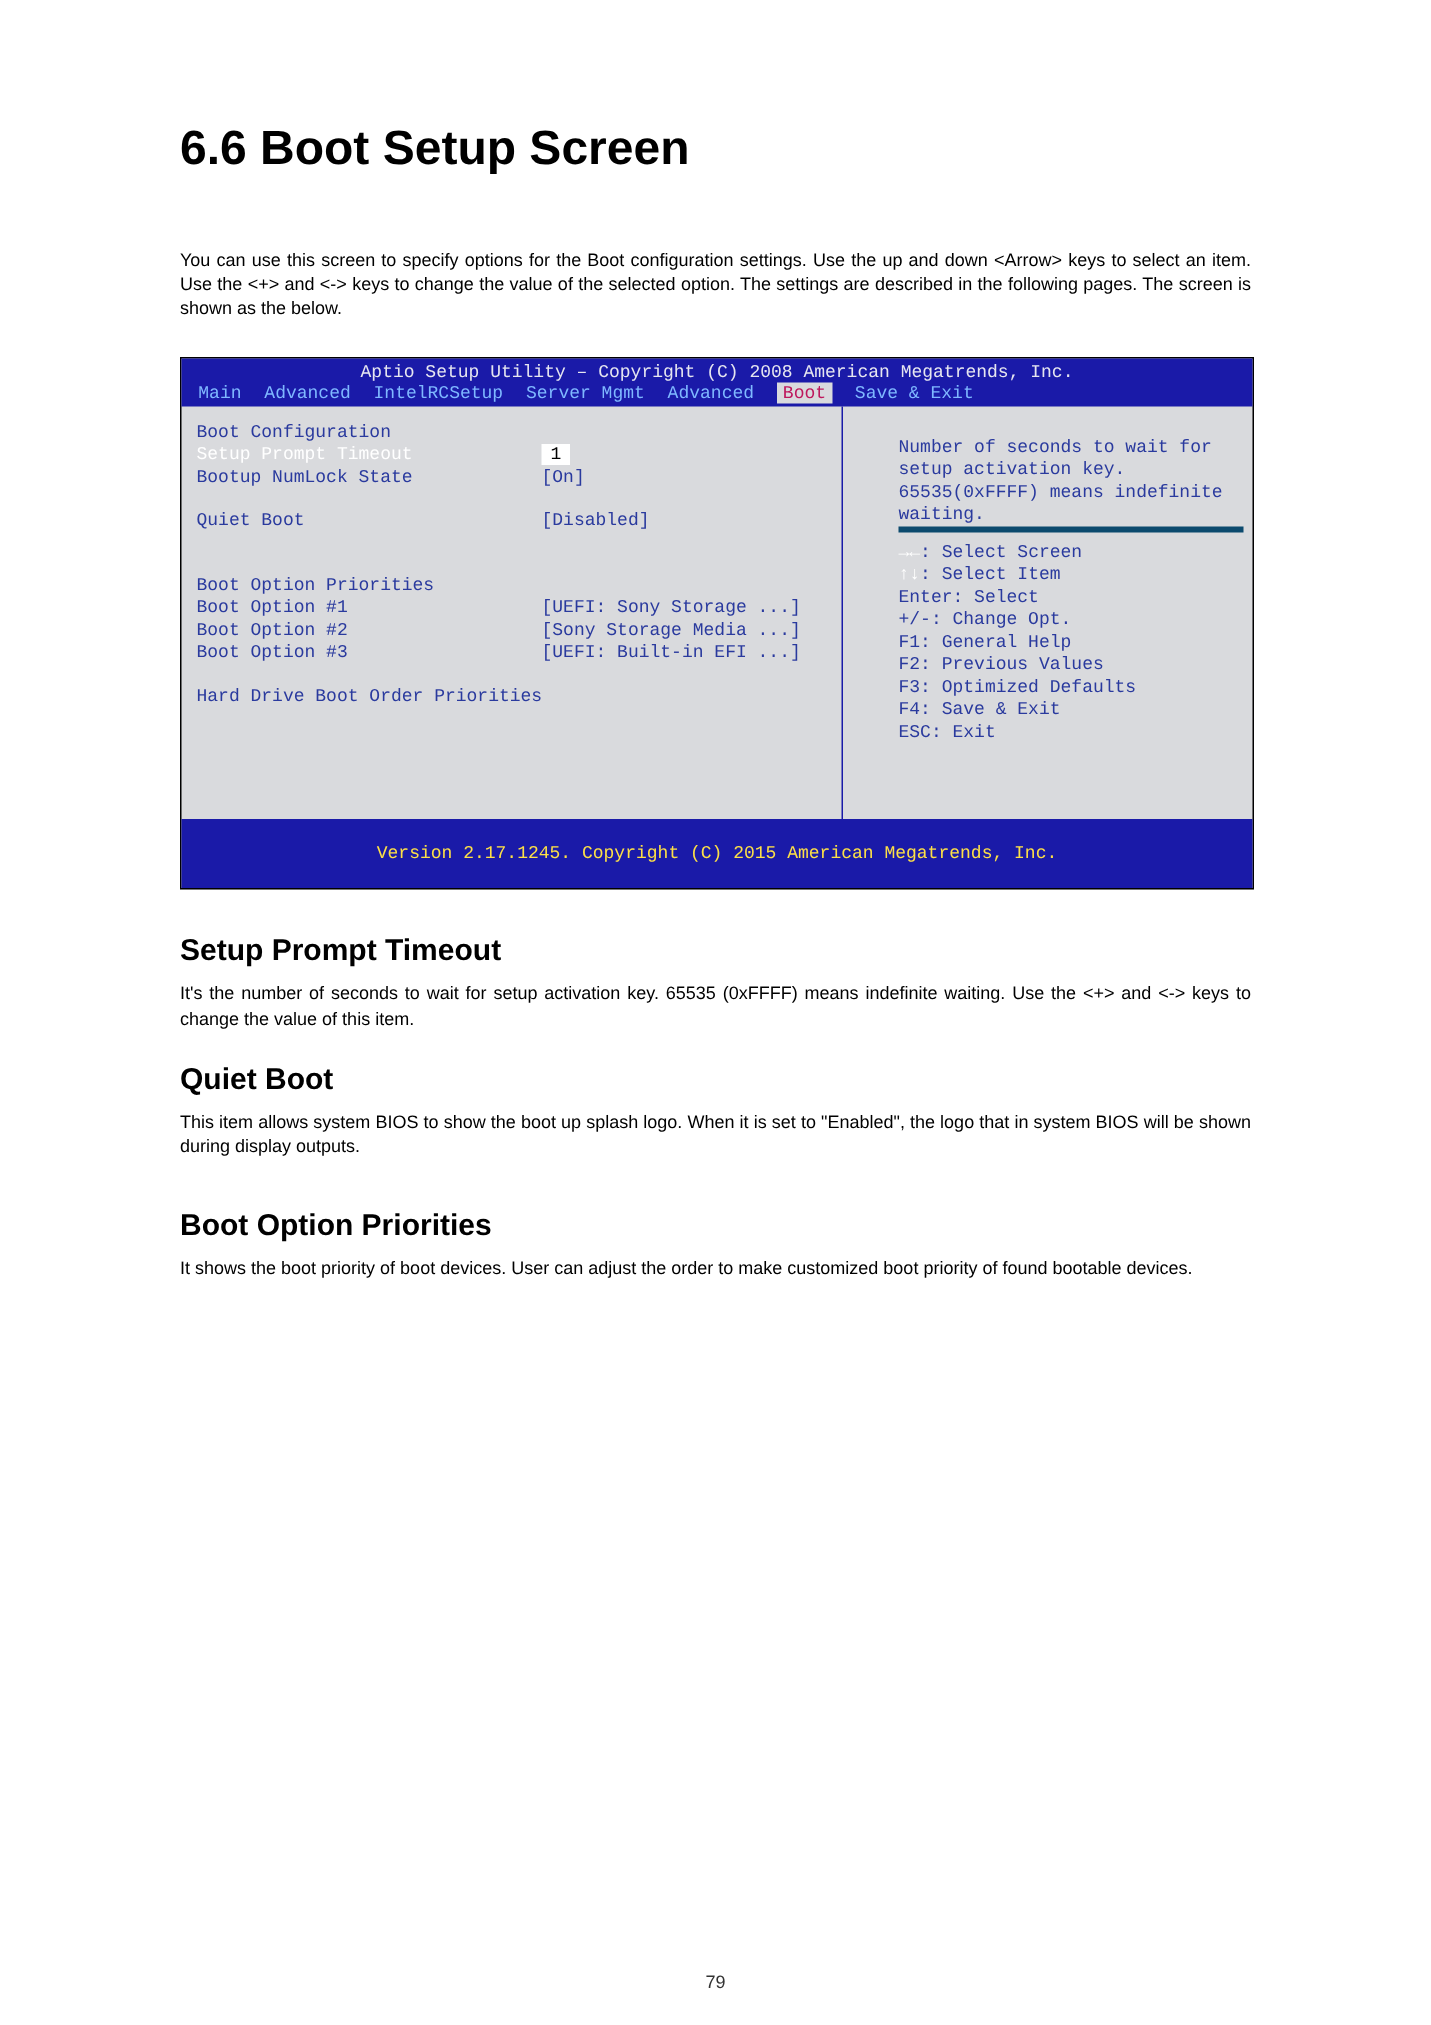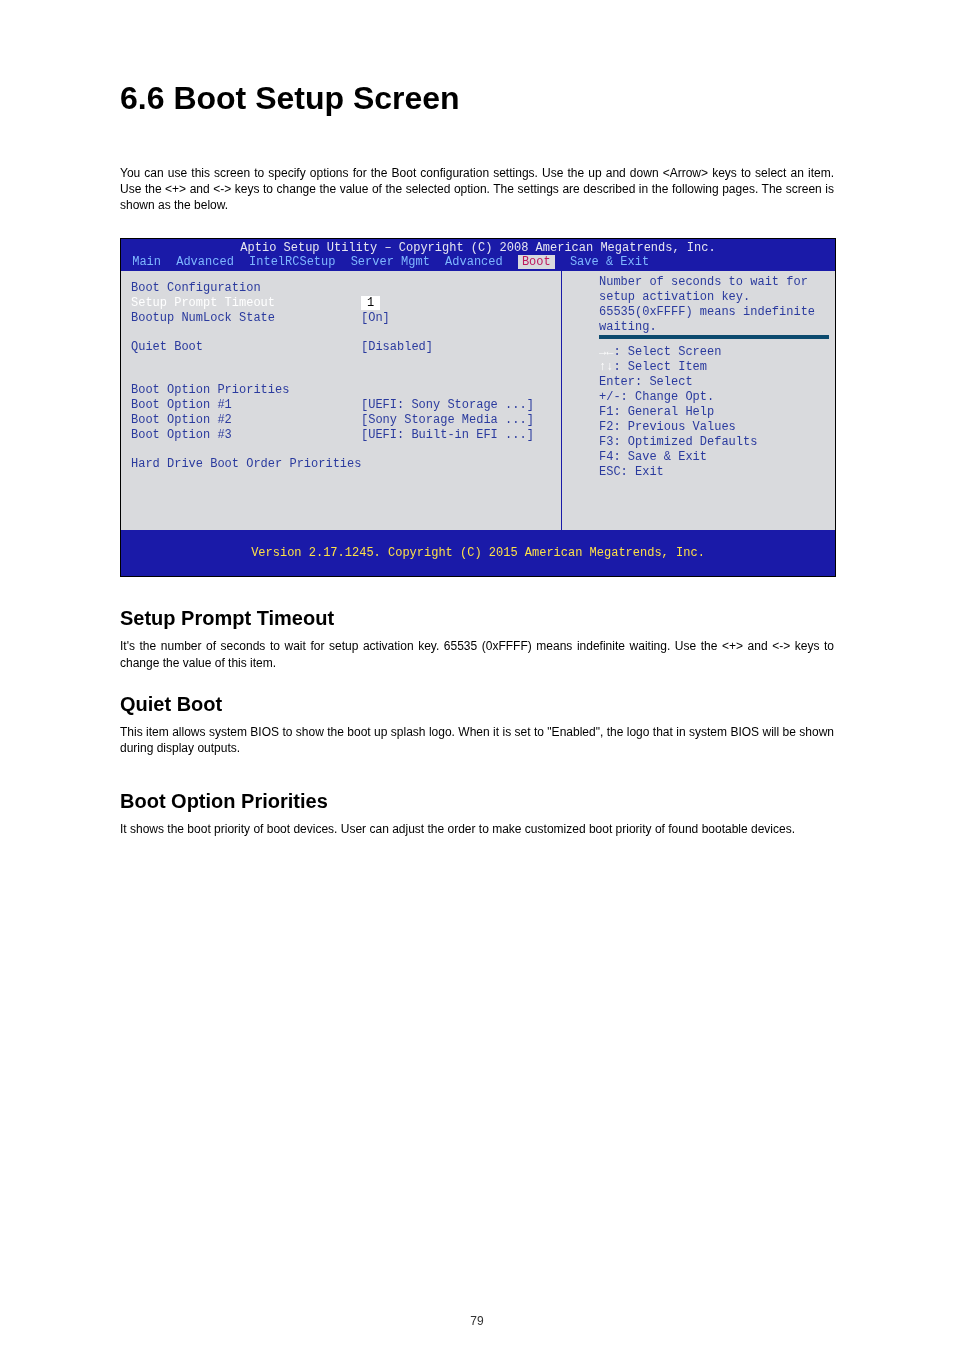--- a/index.html
+++ b/index.html
@@ -61,21 +61,21 @@
   .bios-left {
     flex: 1;
     padding: 10px 6px 40px 10px;
     display: flex;
     flex-direction: column;
     color: #2a3a9e;
     border-right: 1px solid #1a1aa8;
   }
   .bios-right {
     width: 230px;
-    padding: 4px 6px 10px 6px;
+    padding: 20px 6px 10px 6px;
     color: #2a3a9e;
     display: flex;
     flex-direction: column;
   }
   .bios-row {
     display: flex;
     line-height: 1.25;
   }
   .bios-row .lbl { width: 230px; }
   .bios-row .val { flex: 1; }

